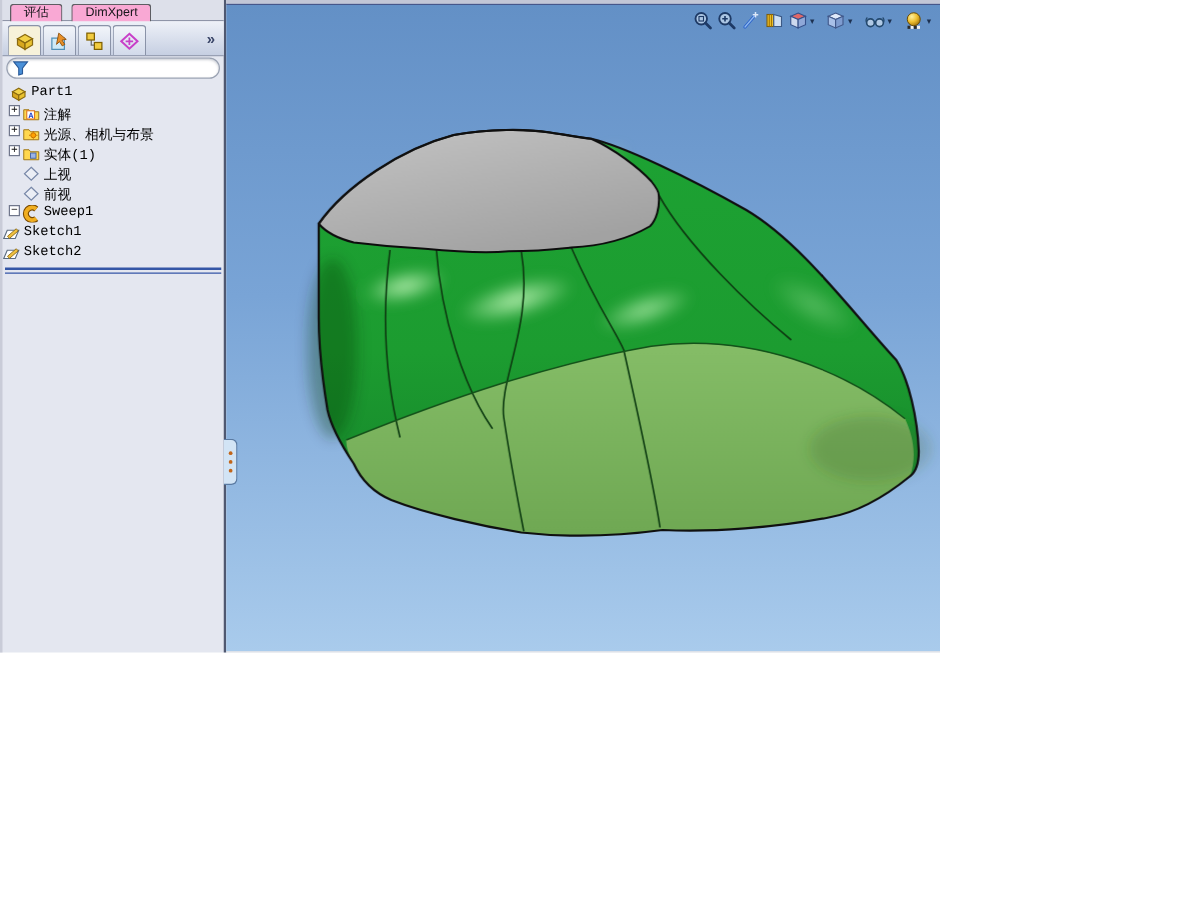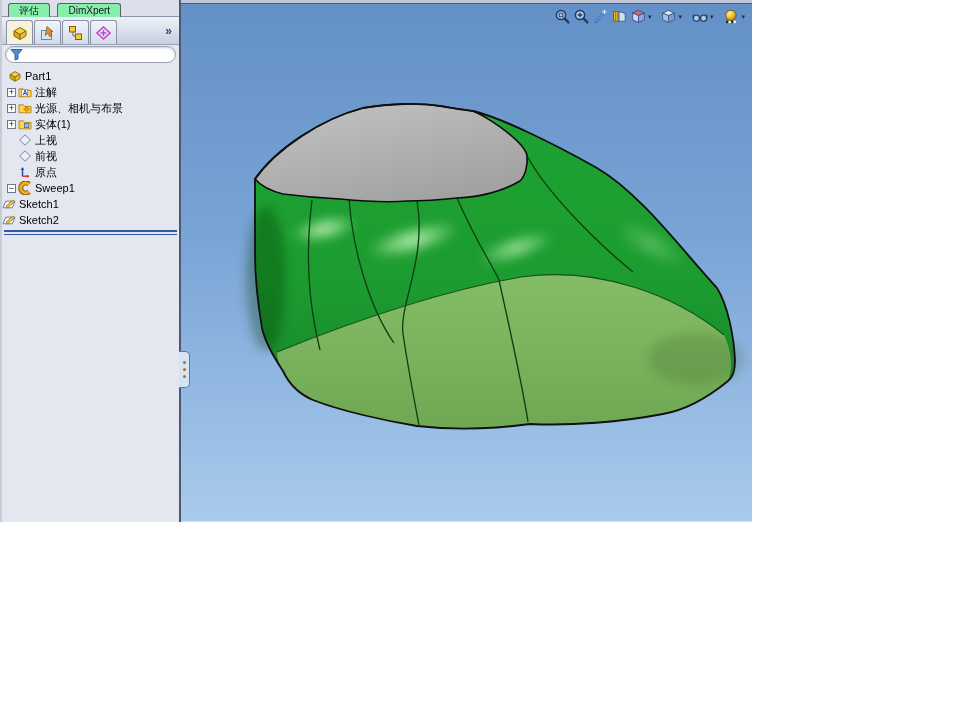--- a/index.html
+++ b/index.html
@@ -5,38 +5,38 @@
   * { margin:0; padding:0; box-sizing:border-box; }
   html,body { width:960px; height:720px; background:#ffffff; font-family:"Liberation Sans", sans-serif; overflow:hidden; }
   .app { position:absolute; left:0; top:0; width:752px; height:522px; }
 
   
   .panel { position:absolute; left:0; top:0; width:181px; height:522px;
            background:#e4e7f0; border-right:2px solid #4f5870; border-left:2px solid #c9ccd8; }
 
   .cmdtabs { height:17px; background:#dde0ea; border-bottom:1px solid #8f95a8; padding-left:4px; white-space:nowrap; }
   .cmdtab { display:inline-block; height:15px; line-height:14px; padding:0 10px; margin:1px 1px 0 2px;
-            background:#86efac; border:1px solid #5d5d62; border-bottom:none; border-radius:3px 3px 0 0;
+            background:#f9a8d4; border:1px solid #5d5d62; border-bottom:none; border-radius:3px 3px 0 0;
             font-size:10px; color:#16161a; }
 
   .mgrtabs { position:relative; height:28px; background:linear-gradient(#eef1f8,#c6cfe2);
              border-bottom:1px solid #98a0b4; padding:3px 0 0 4px; display:flex; align-items:flex-end; }
   .mgrtab { width:27px; height:24px; margin-right:1px; display:flex; align-items:center; justify-content:center;
             border:1px solid #8a93a8; border-bottom:none; border-radius:3px 3px 0 0;
             background:linear-gradient(#f2f5fa,#d2daea); }
   .mgrtab.active { background:#f7f2da; }
   .chevrons { position:absolute; right:9px; top:7px; font-size:12px; font-weight:bold; color:#3a4668; letter-spacing:-2px; }
 
   .filter-row { height:20px; padding:1px 3px 0 3px; }
   .filter-pill { height:17px; border-radius:9px; border:1px solid #9aa2b2; background:#fff;
                  box-shadow:inset 0 1px 2px rgba(40,50,80,.25); display:flex; align-items:center; padding:0 6px 0 4px; }
   .filter-pill input { border:none; outline:none; flex:1; font-size:10px; height:13px; background:transparent; }
 
   .tree { margin-top:3px; }
-  .trow { height:16px; display:flex; align-items:center; font-size:11px; color:#000; white-space:nowrap; }
+  .trow { height:16px; display:flex; font-size:11px; color:#000; white-space:nowrap;font-family:Liberation Mono, monospace; }
   .trow .lbl { margin-left:3px; }
   .ind0 { padding-left:6px; } .ind1 { padding-left:3px; } .ind2 { }
   .expbox { width:9px; height:9px; min-width:9px; margin:0 2px 0 2px; background:#fff; border:1px solid #70778c;
             font-size:9px; line-height:7px; text-align:center; color:#111; }
   .expspace { width:13px; min-width:13px; }
   .ticon { width:14px; height:14px; min-width:14px; }
 
   .rollback { height:5px; margin:2px 2px 0 2px; border-top:2px solid #3456a6; border-bottom:1px solid #3456a6; }
 
   .splitter { position:absolute; left:179px; top:351px; width:11px; height:37px; z-index:9;
@@ -158,30 +158,20 @@
 
       <div class="trow ind1">
         <span class="expspace"></span>
         <svg class="ticon" viewBox="0 0 14 14">
           <polygon points="7,1.8 12.4,7 7,12.2 1.6,7" fill="#eceff6" fill-opacity=".85" stroke="#7888a8" stroke-width="1"></polygon>
         </svg>
         <span class="lbl">前视</span>
       </div>
 
 
-      <div class="trow ind1">
-        <span class="expspace"></span>
-        <svg class="ticon" viewBox="0 0 14 14">
-          <path d="M4.5 11.2V3.4" stroke="#2848c8" stroke-width="1.5"></path>
-          <path d="M4.5 2l-1.8 3h3.6z" fill="#2848c8"></path>
-          <path d="M4.5 11.2h5.6" stroke="#c83030" stroke-width="1.5"></path>
-          <path d="M11.6 11.2l-2.4-1.5v3z" fill="#c83030"></path>
-        </svg>
-        <span class="lbl">原点</span>
-      </div>
 
       <div class="trow ind1">
         <span class="expbox">−</span>
         <svg class="ticon" viewBox="0 0 14 14">
           <path d="M11 3.2 A5 5 0 1 0 11 10.8" fill="none" stroke="#7a4a00" stroke-width="5"></path>
           <path d="M11 3.2 A5 5 0 1 0 11 10.8" fill="none" stroke="#f0ae20" stroke-width="3.2"></path>
         </svg>
         <span class="lbl">Sweep1</span>
       </div>
 

